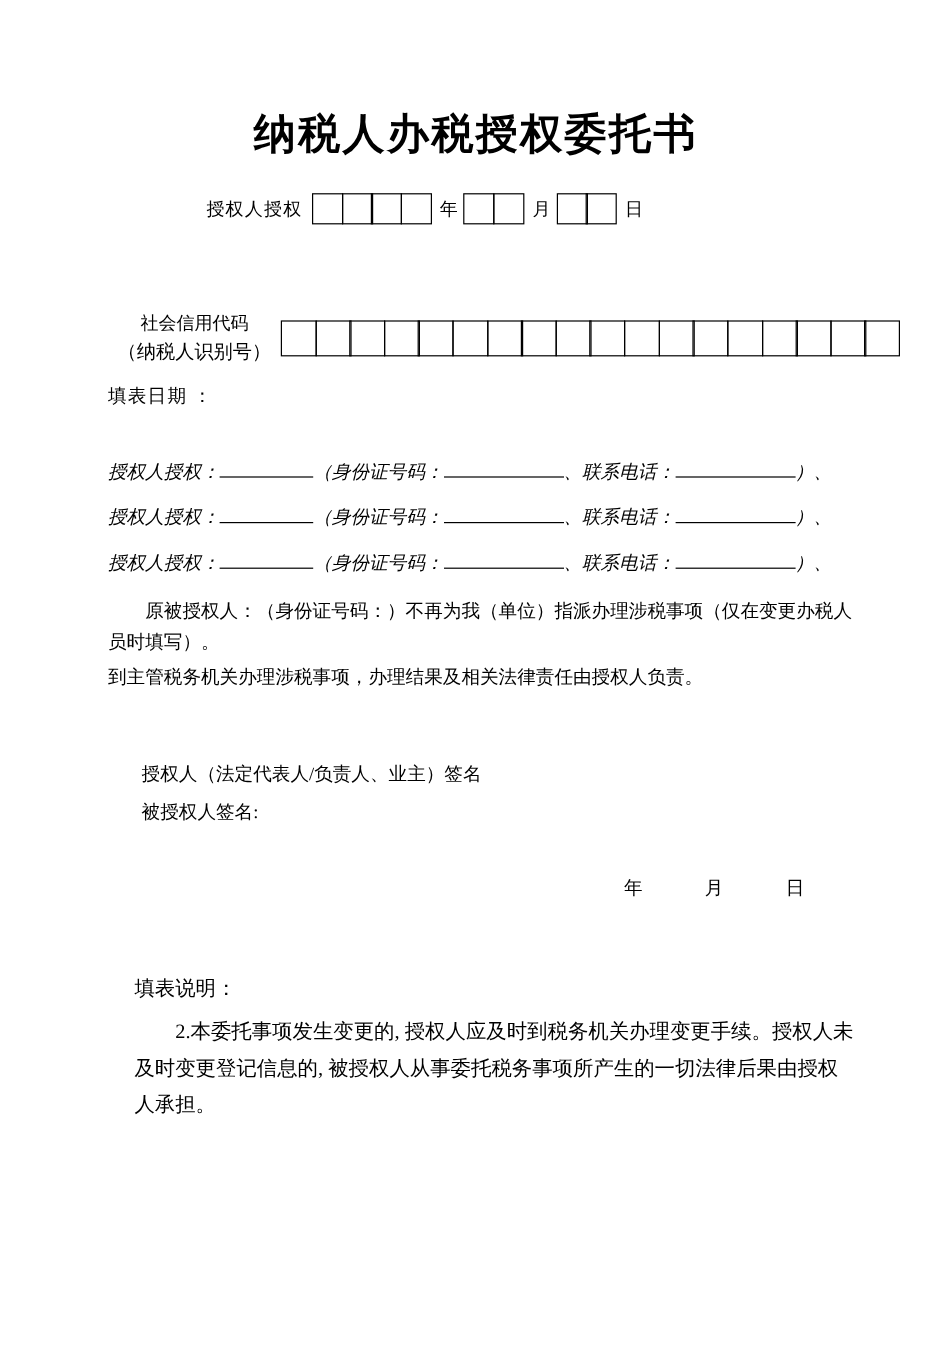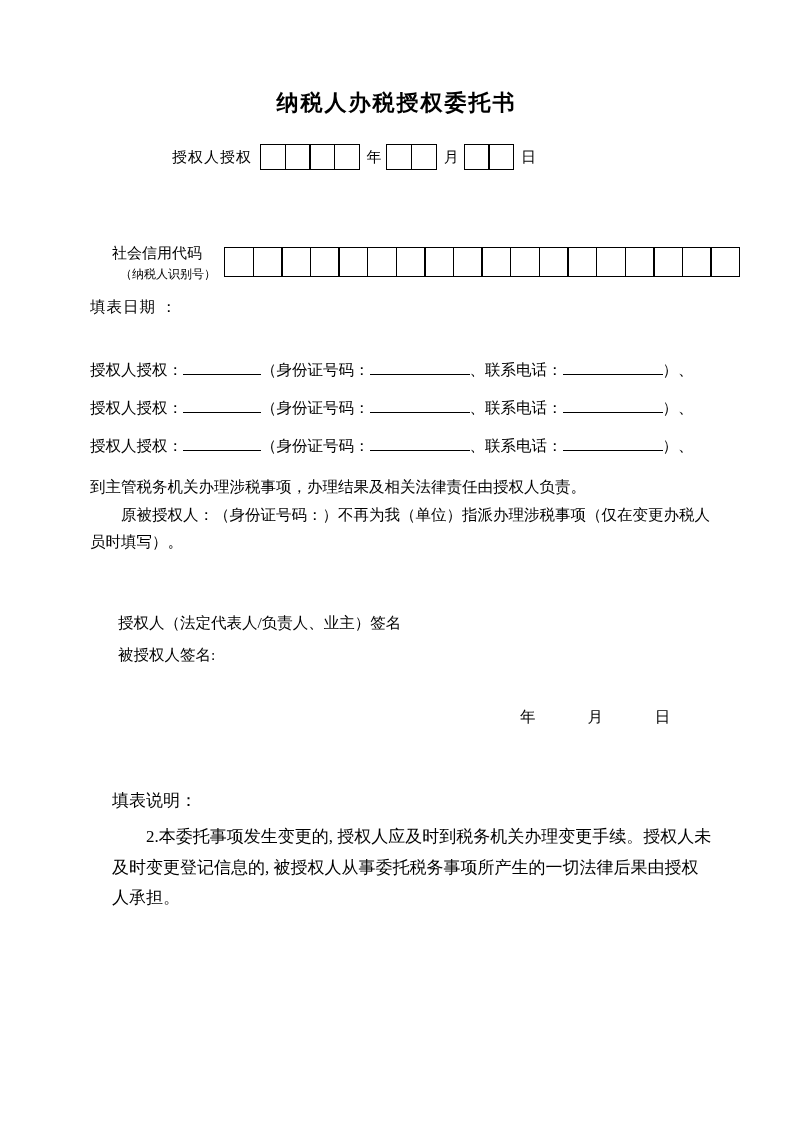--- a/index.html
+++ b/index.html
@@ -17,21 +17,21 @@
   }
   .page {
     position: relative;
     width: 793px;
     height: 1122px;
     box-sizing: border-box;
   }
 
   .title {
     text-align: center;
-    font-size: 22px;
+    font-size: 35px;
     font-weight: bold;
     letter-spacing: 2px;
     margin-top: 88px;
     font-family: "Liberation Sans", "DejaVu Sans", sans-serif;
   }
 
   
   .date-row {
     display: flex;
     align-items: center;
@@ -66,22 +66,21 @@
     padding-left: 98px;
   }
   .code-label {
     font-size: 15px;
     line-height: 1.5;
     text-align: center;
     margin-right: 8px;
     white-space: nowrap;
   }
   .code-label .l2 {
-    font-size: 12px;
-    margin-left: 22px;
+    font-size: 16px;
   }
   .code-boxes {
     display: flex;
   }
   .code-boxes .box {
     width: 30px;
     height: 30px;
   }
 
   .taxpayer-name {
@@ -89,20 +88,21 @@
     padding-left: 90px;
     font-size: 15.5px;
     letter-spacing: 1px;
   }
 
   
   .auth-lines {
     margin-top: 42px;
     padding-left: 90px;
     font-size: 15.5px;
+    font-style: italic;
   }
   .auth-line {
     margin-bottom: 17px;
     white-space: nowrap;
   }
   .ul-m { display: inline-block; border-bottom: 1px solid #000; width: 78px; }
   .ul-l { display: inline-block; border-bottom: 1px solid #000; width: 100px; }
 
   .para {
     padding-left: 90px;
@@ -200,22 +200,22 @@
       <span>授权人授权：</span><span class="ul-m"></span><span>（身份证号码：</span><span class="ul-l"></span><span>、联系电话：</span><span class="ul-l"></span><span>）、</span>
     </div>
     <div class="auth-line">
       <span>授权人授权：</span><span class="ul-m"></span><span>（身份证号码：</span><span class="ul-l"></span><span>、联系电话：</span><span class="ul-l"></span><span>）、</span>
     </div>
     <div class="auth-line">
       <span>授权人授权：</span><span class="ul-m"></span><span>（身份证号码：</span><span class="ul-l"></span><span>、联系电话：</span><span class="ul-l"></span><span>）、</span>
     </div>
   </div>
 
+  <div class="para indent">原被授权人：（身份证号码：）不再为我（单位）指派办理涉税事项（仅在变更办税人员时填写）。</div>
   <div class="para">到主管税务机关办理涉税事项，办理结果及相关法律责任由授权人负责。</div>
-  <div class="para indent">原被授权人：（身份证号码：）不再为我（单位）指派办理涉税事项（仅在变更办税人员时填写）。</div>
 
   <div class="sign-block">
     <div>授权人（法定代表人/负责人、业主）签名</div>
     <div>被授权人签名:</div>
   </div>
 
   <div class="date-line">
     <span>年</span>
     <span>月</span>
     <span>日</span>

